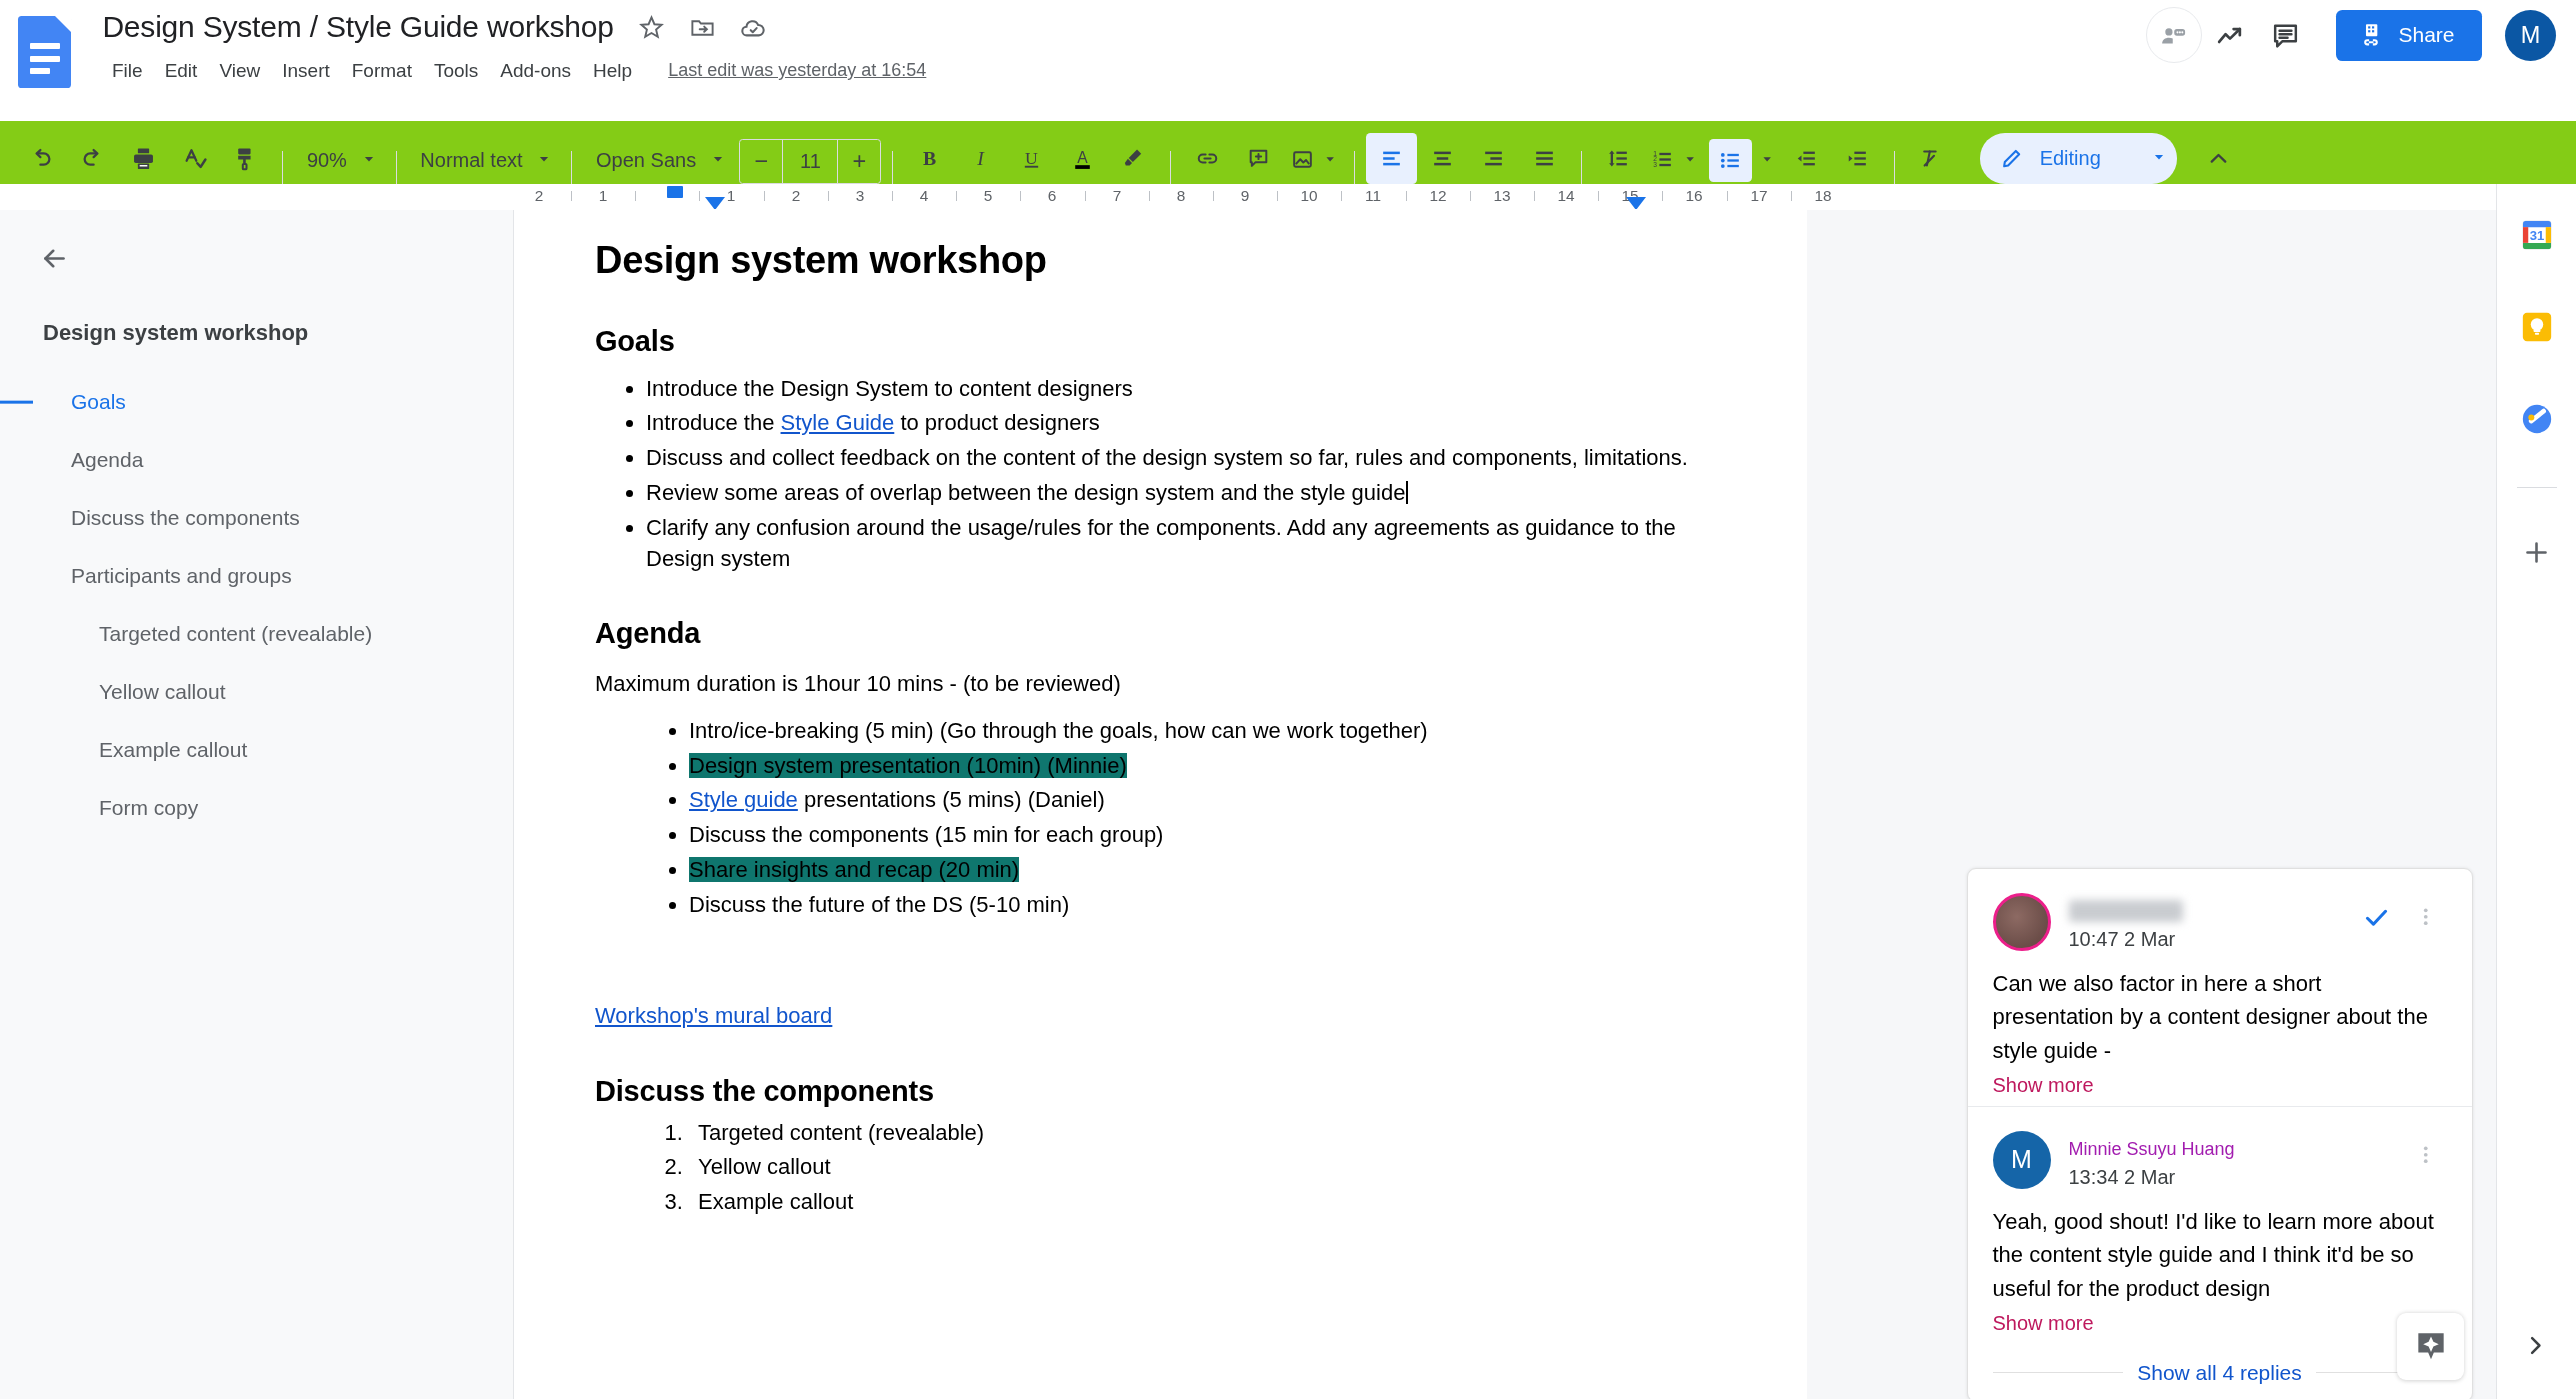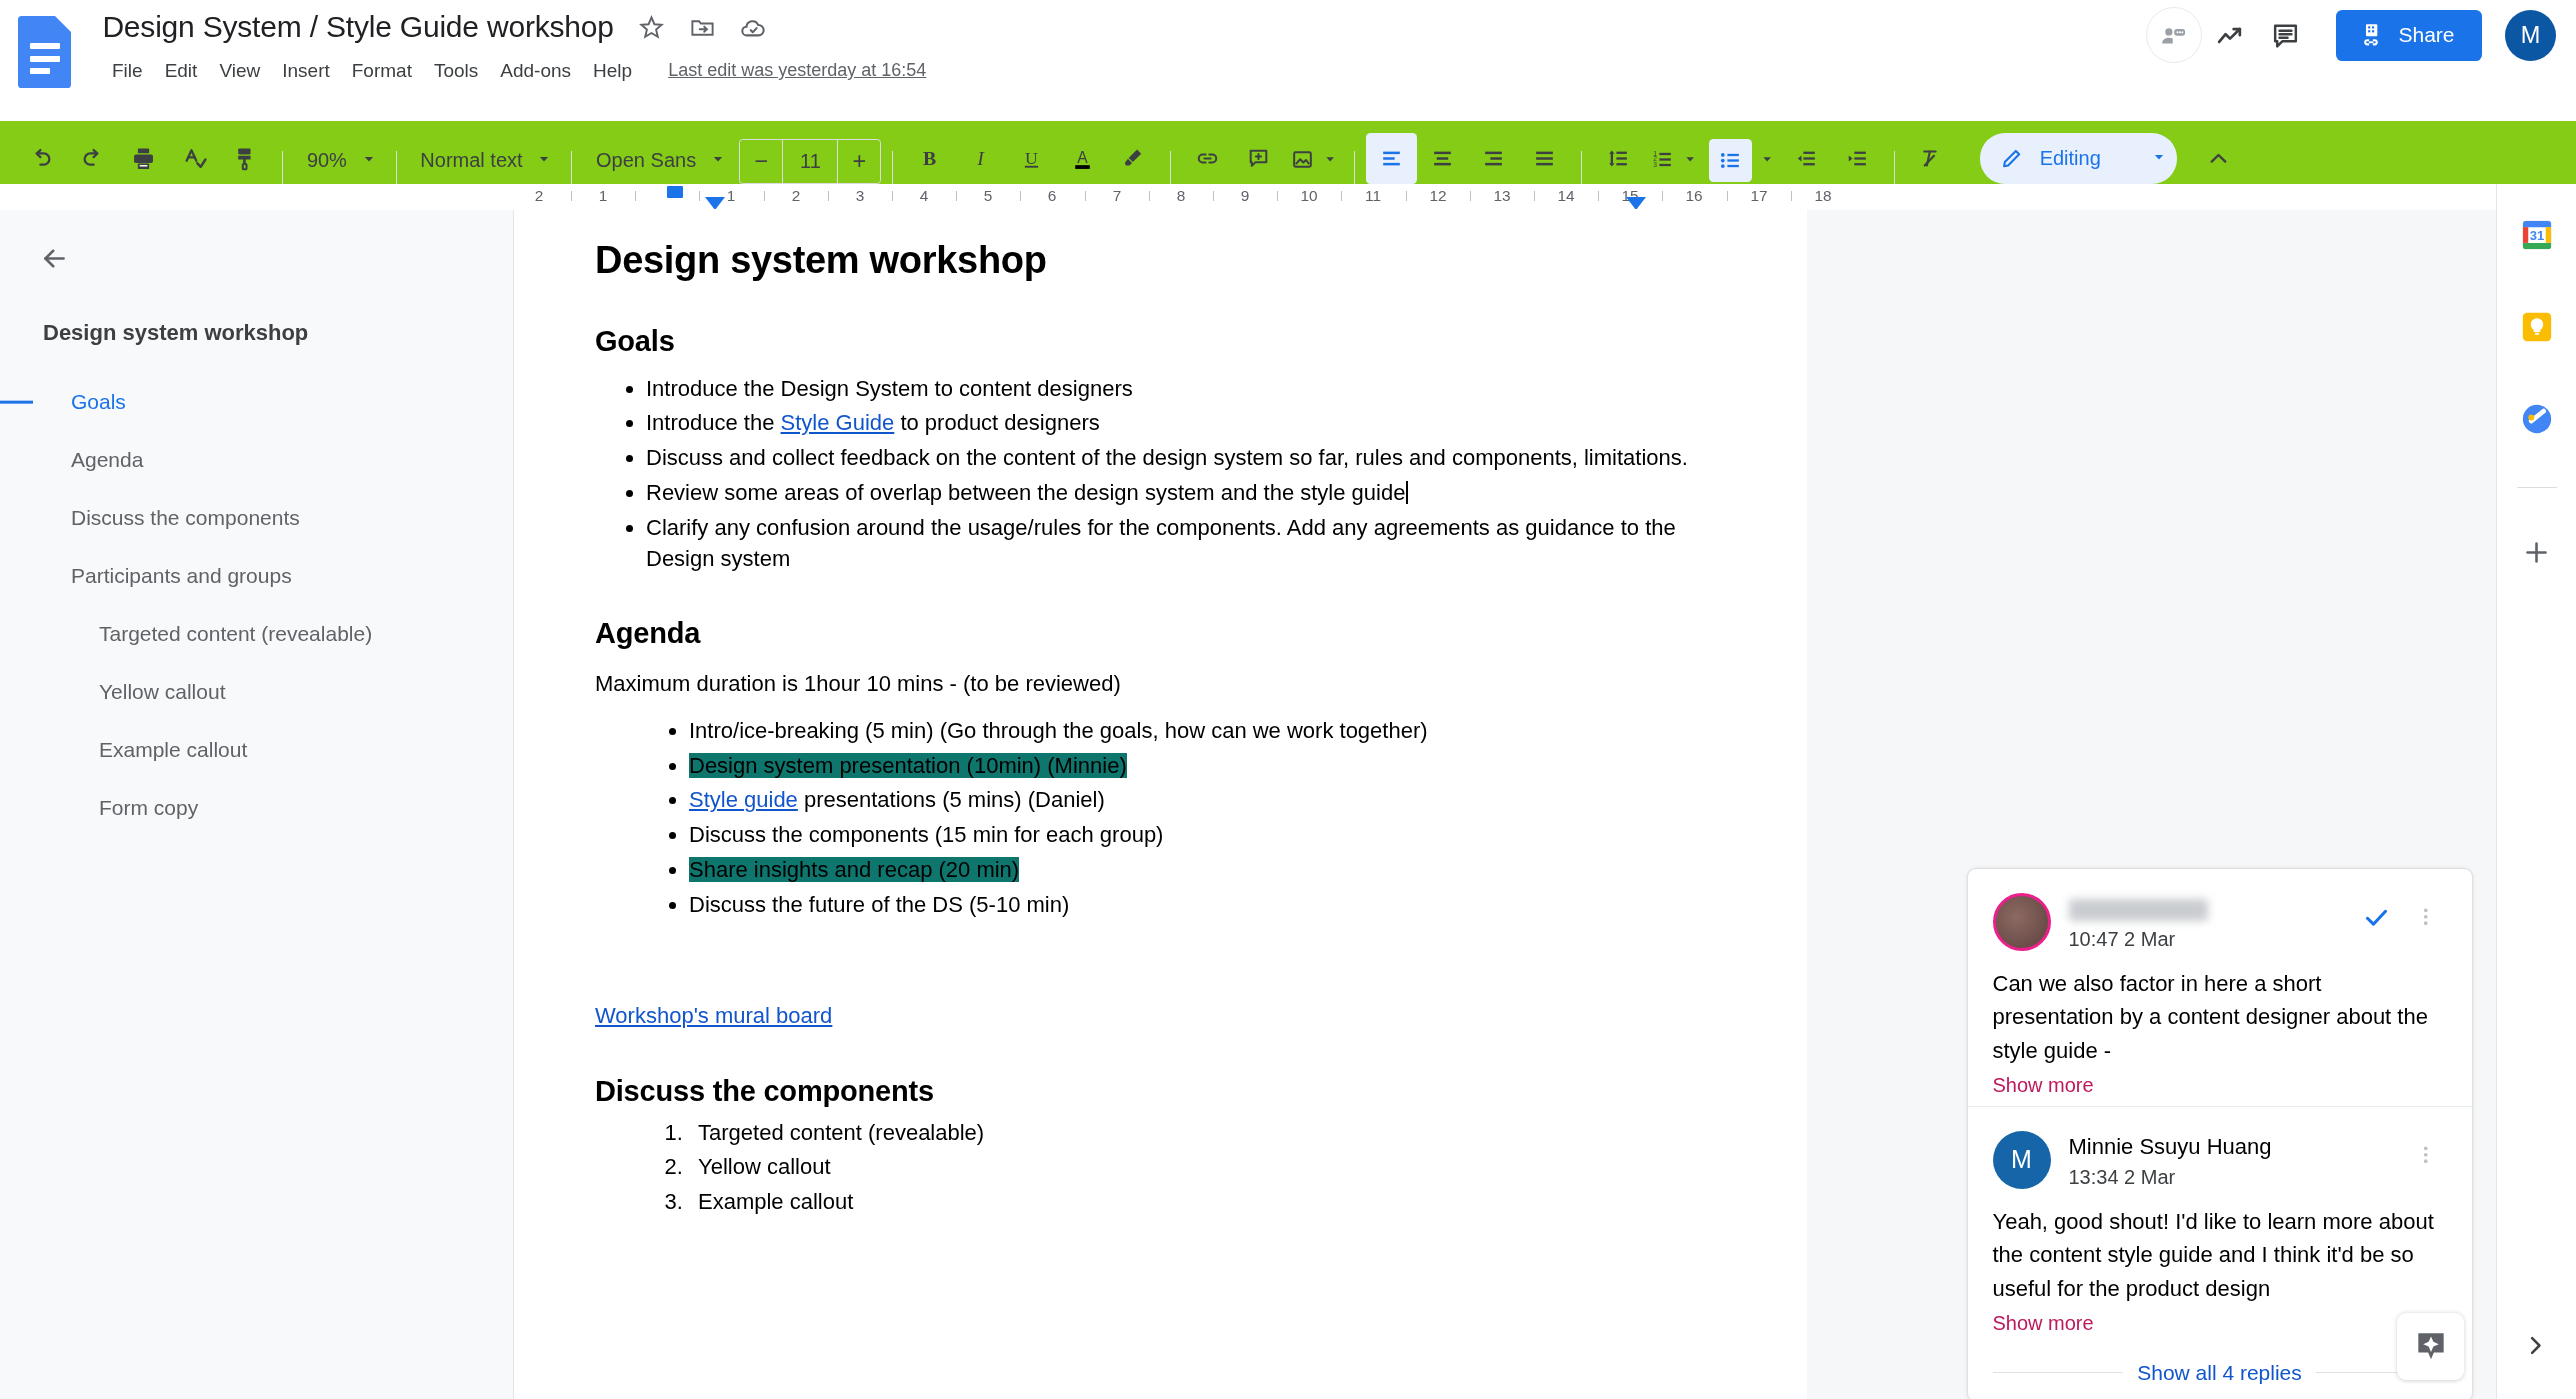--- a/index.html
+++ b/index.html
@@ -229,21 +229,21 @@
     width: 58px; height: 58px; border-radius: 50%; flex: none;
     display: flex; align-items: center; justify-content: center;
     color: #fff; font-size: 25px; font-weight: 500;
   }
   .cmt-av.a1 {
     background: radial-gradient(circle at 40% 40%, #8d6a63 0%, #6b4d48 70%);
     border: 3.6px solid #ec1f8b;
   }
   .cmt-av.a2 { background: #1565a8; }
   .cmt-meta { margin-left: 18px; padding-top: 1.8px; }
-  .cmt-name { font-size: 22px; color: #000000; font-weight: 500; line-height: 1.2; }
+  .cmt-name { font-size: 18px; color: #a21caf; font-weight: 500; line-height: 1.2; }
   .cmt-name.redacted {
     color: transparent; background: #c9ccd0; border-radius: 3.6px;
     filter: blur(4.5px); display: inline-block; height: 22px;
   }
   .cmt-time { font-size: 20px; color: #3c4043; margin-top: 5.4px; }
   .cmt-actions { position: absolute; right: 0; top: 3.6px; display: flex; align-items: center; gap: 7.2px; }
   .cmt-ico { width: 42px; height: 42px; display: flex; align-items: center; justify-content: center; cursor: pointer; border-radius: 50%; }
   .cmt-body { font-size: 22px; color: #000000; line-height: 1.52; margin-top: 16.3px; }
   .show-more { font-size: 20px; color: #be185d; margin-top: 7px; cursor: pointer; display: inline-block; }
   .replies-row {

